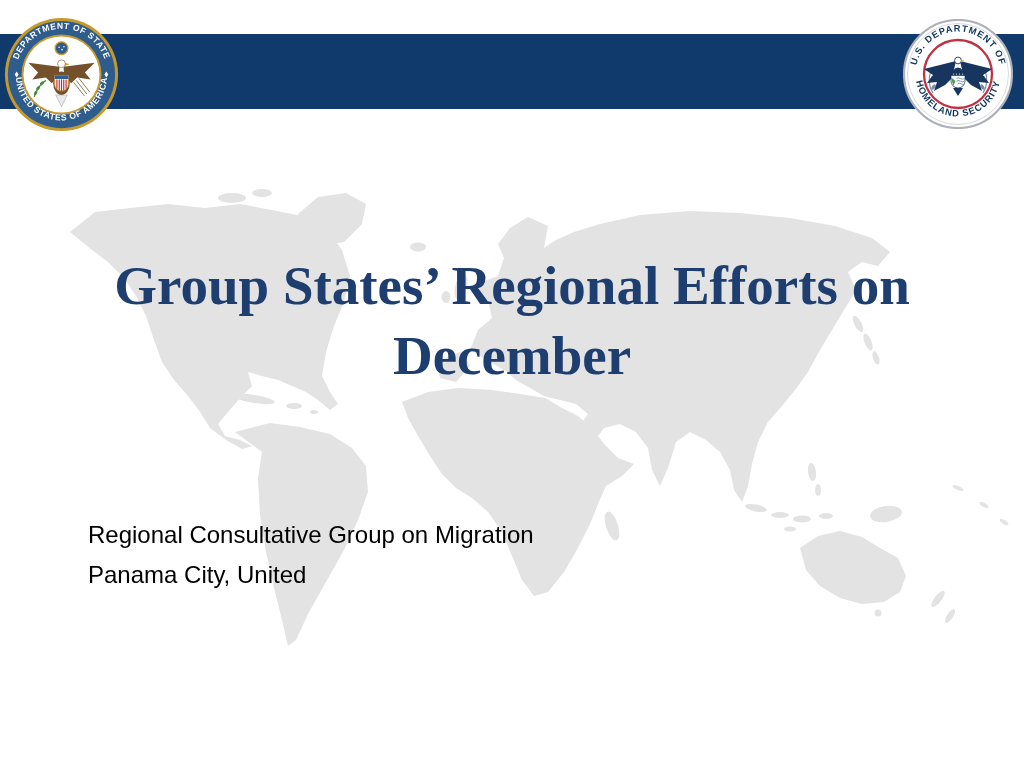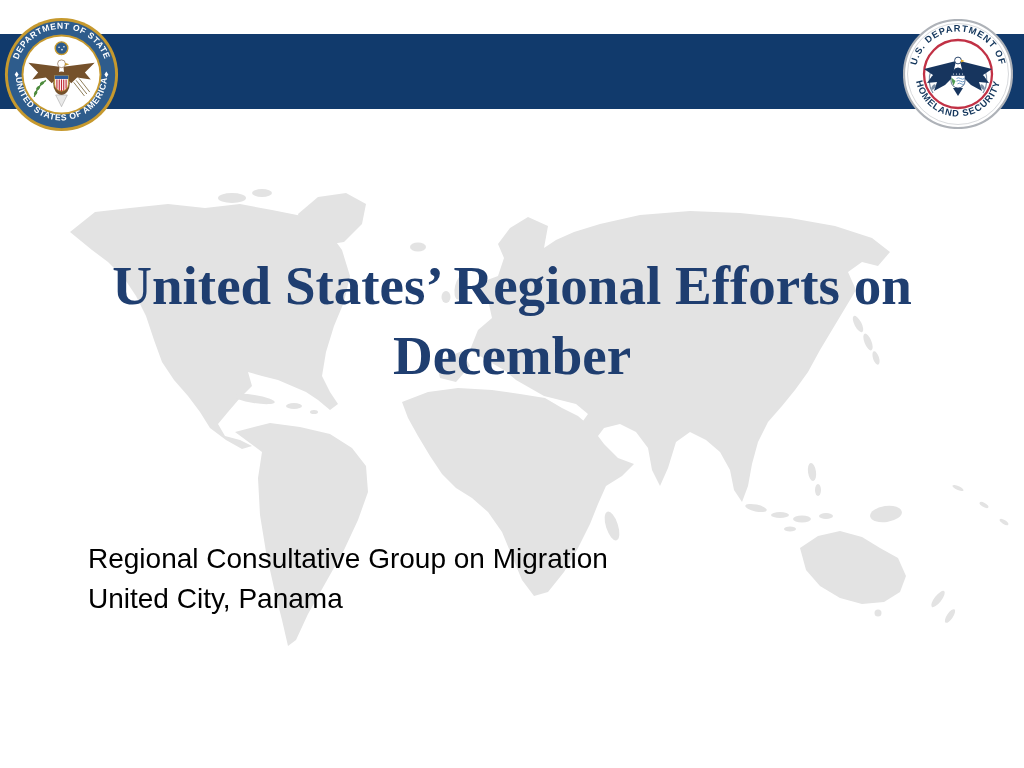--- a/index.html
+++ b/index.html
@@ -12,22 +12,22 @@
   .band{position:absolute;left:0;top:34px;width:1024px;height:75px;background:#113A6C;z-index:2;}
   .seal{position:absolute;z-index:4;}
   .seal-state{left:3px;top:16px;width:117px;height:117px;}
   .seal-dhs{left:903px;top:19px;width:110px;height:110px;}
   .title{
     position:absolute;left:30px;right:30px;top:251px;margin:0;z-index:3;
     text-align:center;font-family:"Liberation Serif",serif;font-weight:bold;
     font-size:55px;line-height:70px;color:#1F3E70;
   }
   .subtitle{
-    position:absolute;left:88px;top:539px;z-index:3;
-    font-size:28px;line-height:40px;color:#000000;font-weight:400;
+    position:absolute;left:88px;top:515px;z-index:3;
+    font-size:24px;line-height:40px;color:#000000;font-weight:400;
   }
   .sealtext{font-family:"Liberation Sans",sans-serif;font-weight:bold;}
   .state-ring-text{font-size:8.8px;fill:#ffffff;letter-spacing:0.6px;}
   .dhs-ring-text{font-size:9.3px;fill:#12355B;letter-spacing:0.9px;}
 </style>
 </head>
 <body>
 
 <div class="slide">
 
@@ -174,22 +174,22 @@
       <path d="M48.3 58.5 L52.5 62 L50.5 66.5 C49.5 65 48.6 61.5 48.3 58.5 Z" fill="#4F9B55"></path>
       <g stroke="#5C8FBF" stroke-width="0.9" fill="none">
         <path d="M53.5 59.5 q2 -1.4 4 0 t4 0"></path>
         <path d="M53.5 62.2 q2 -1.4 4 0 t4 0"></path>
         <path d="M54.5 64.8 q1.8 -1.3 3.6 0 t3.4 0"></path>
       </g>
     </g>
   </svg>
 
   <h1 class="title">
-    <span>United States’ Regional Efforts on</span><br>
+    <span>Group States’ Regional Efforts on</span><br>
     <span>December</span>
   </h1>
 
   <div class="subtitle">
     <div>Regional Consultative Group on Migration</div>
-    <div>United City, Panama</div>
+    <div>Panama City, United</div>
   </div>
 
 </div>
 
 </body></html>

